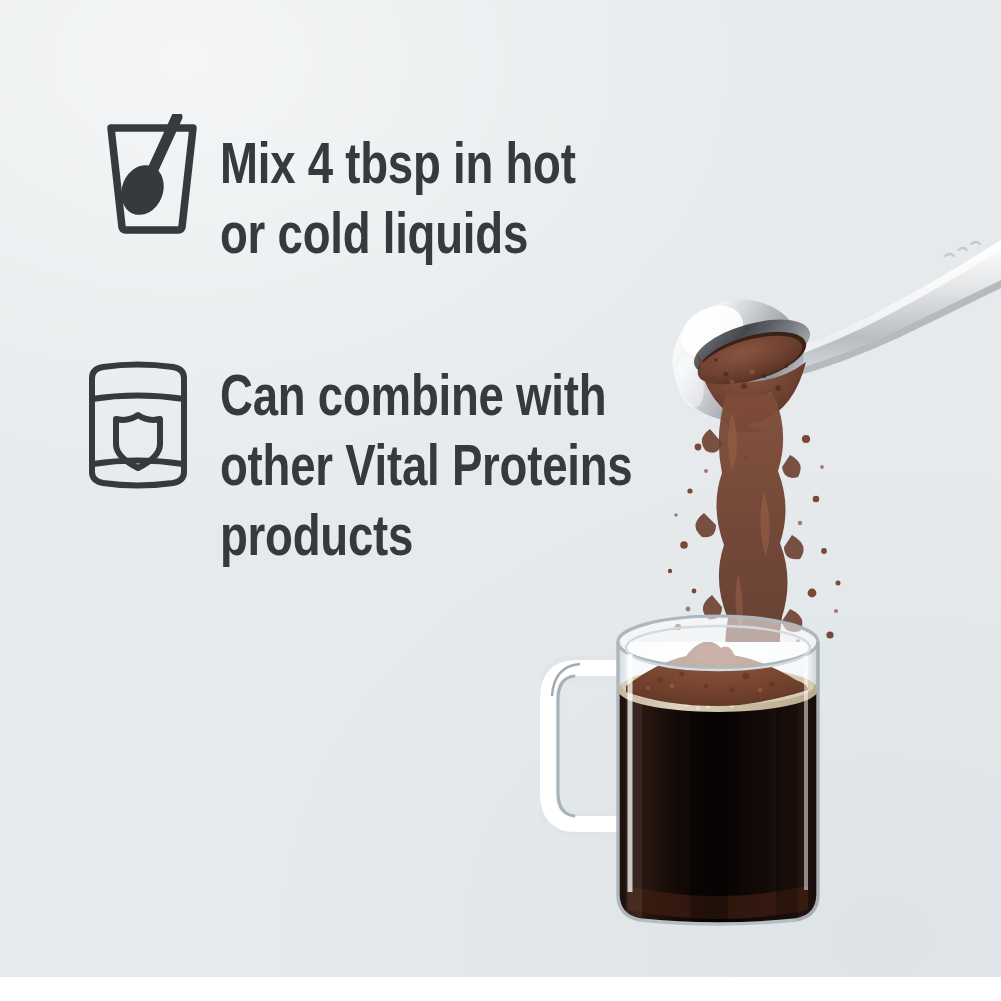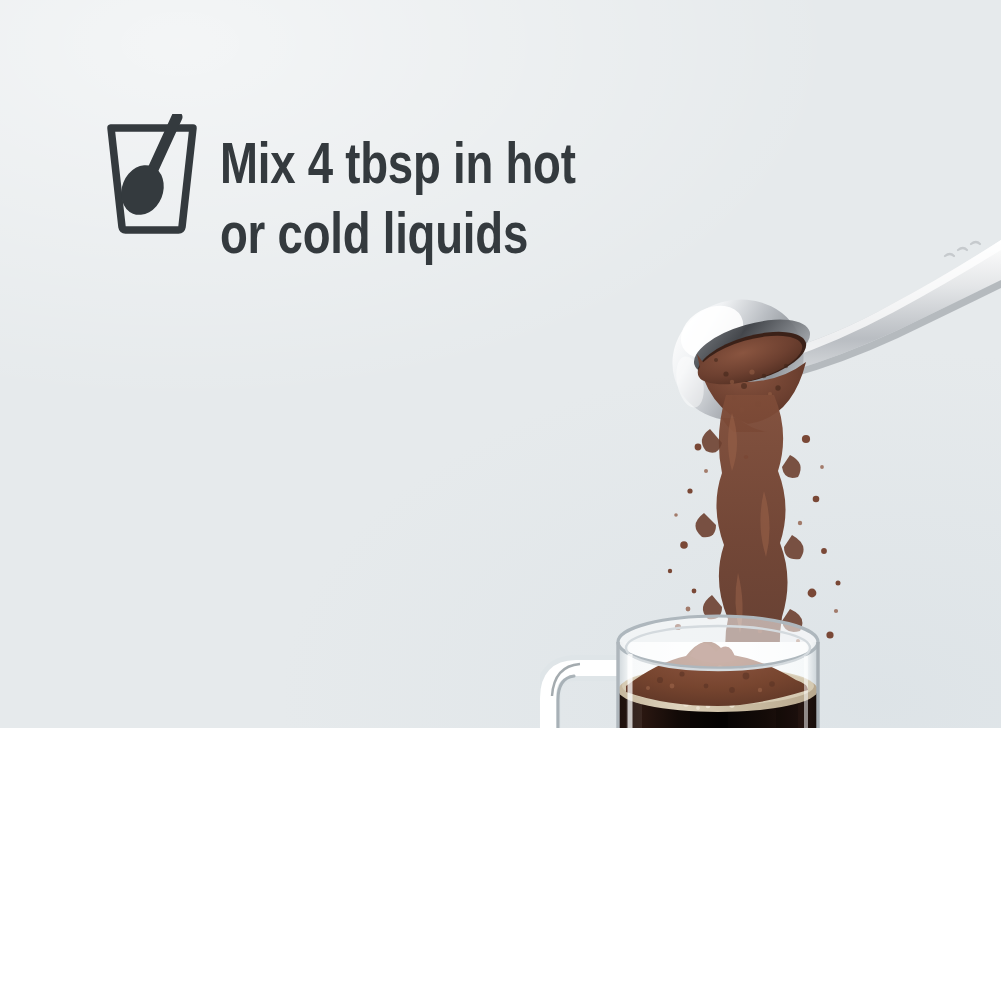--- a/index.html
+++ b/index.html
@@ -4,21 +4,21 @@
 <title>Vital Proteins Usage Infographic</title>
 <style>
   html, body {
     margin: 0;
     padding: 0;
     background: #ffffff;
   }
   #stage {
     position: relative;
     width: 1001px;
-    height: 728px;
+    height: 977px;
     background: #e6eaec;
     overflow: hidden;
     font-family: "Liberation Sans", sans-serif;
     -webkit-font-smoothing: antialiased;
   }
 
   
   .bg-sheen {
     position: absolute;
     inset: 0;
@@ -101,20 +101,38 @@
 
       <path d="M77 3 L50 62" fill="none" stroke="#343a3e" stroke-width="11" stroke-linecap="round"></path>
 
       <ellipse cx="42.5" cy="76" rx="20.5" ry="25.5" fill="#343a3e" transform="rotate(22 42.5 76)"></ellipse>
     </svg>
 
     <p class="bullet-text">Mix 4 tbsp in hot
 or cold liquids</p>
   </div>
 
+  <div class="bullet" id="bullet-2">
+
+    <svg class="bullet-icon" viewBox="0 0 112 136">
+
+      <path d="M10 22 Q10 13 21 11 Q55 6 91 11 Q102 13 102 22 L102 116
+               Q102 125 91 127 Q55 132 21 127 Q10 125 10 116 Z" fill="none" stroke="#343a3e" stroke-width="6" stroke-linejoin="round"></path>
+
+      <path d="M10 43 Q55 36 102 43" fill="none" stroke="#343a3e" stroke-width="6" stroke-linecap="round"></path>
+
+      <path d="M11 108 Q55 101 101 108" fill="none" stroke="#343a3e" stroke-width="6" stroke-linecap="round"></path>
+
+      <path d="M56 59 Q66 66 78 63 L78 88 Q78 101 56 112 Q34 101 34 88 L34 63 Q46 66 56 59 Z" fill="none" stroke="#343a3e" stroke-width="6" stroke-linejoin="round" stroke-linecap="round"></path>
+    </svg>
+
+    <p class="bullet-text">Can combine with
+other Vital Proteins
+products</p>
+  </div>
 
   <svg id="scoop" viewBox="0 0 341 200">
     <defs>
       <linearGradient id="gHandleTop" x1="0" y1="0" x2="0" y2="1">
         <stop offset="0%" stop-color="#ffffff"></stop>
         <stop offset="35%" stop-color="#e4e6e8"></stop>
         <stop offset="75%" stop-color="#b9bdc2"></stop>
         <stop offset="100%" stop-color="#d6d9dc"></stop>
       </linearGradient>
       <linearGradient id="gBowl" x1="0.05" y1="0.1" x2="0.95" y2="0.95">

